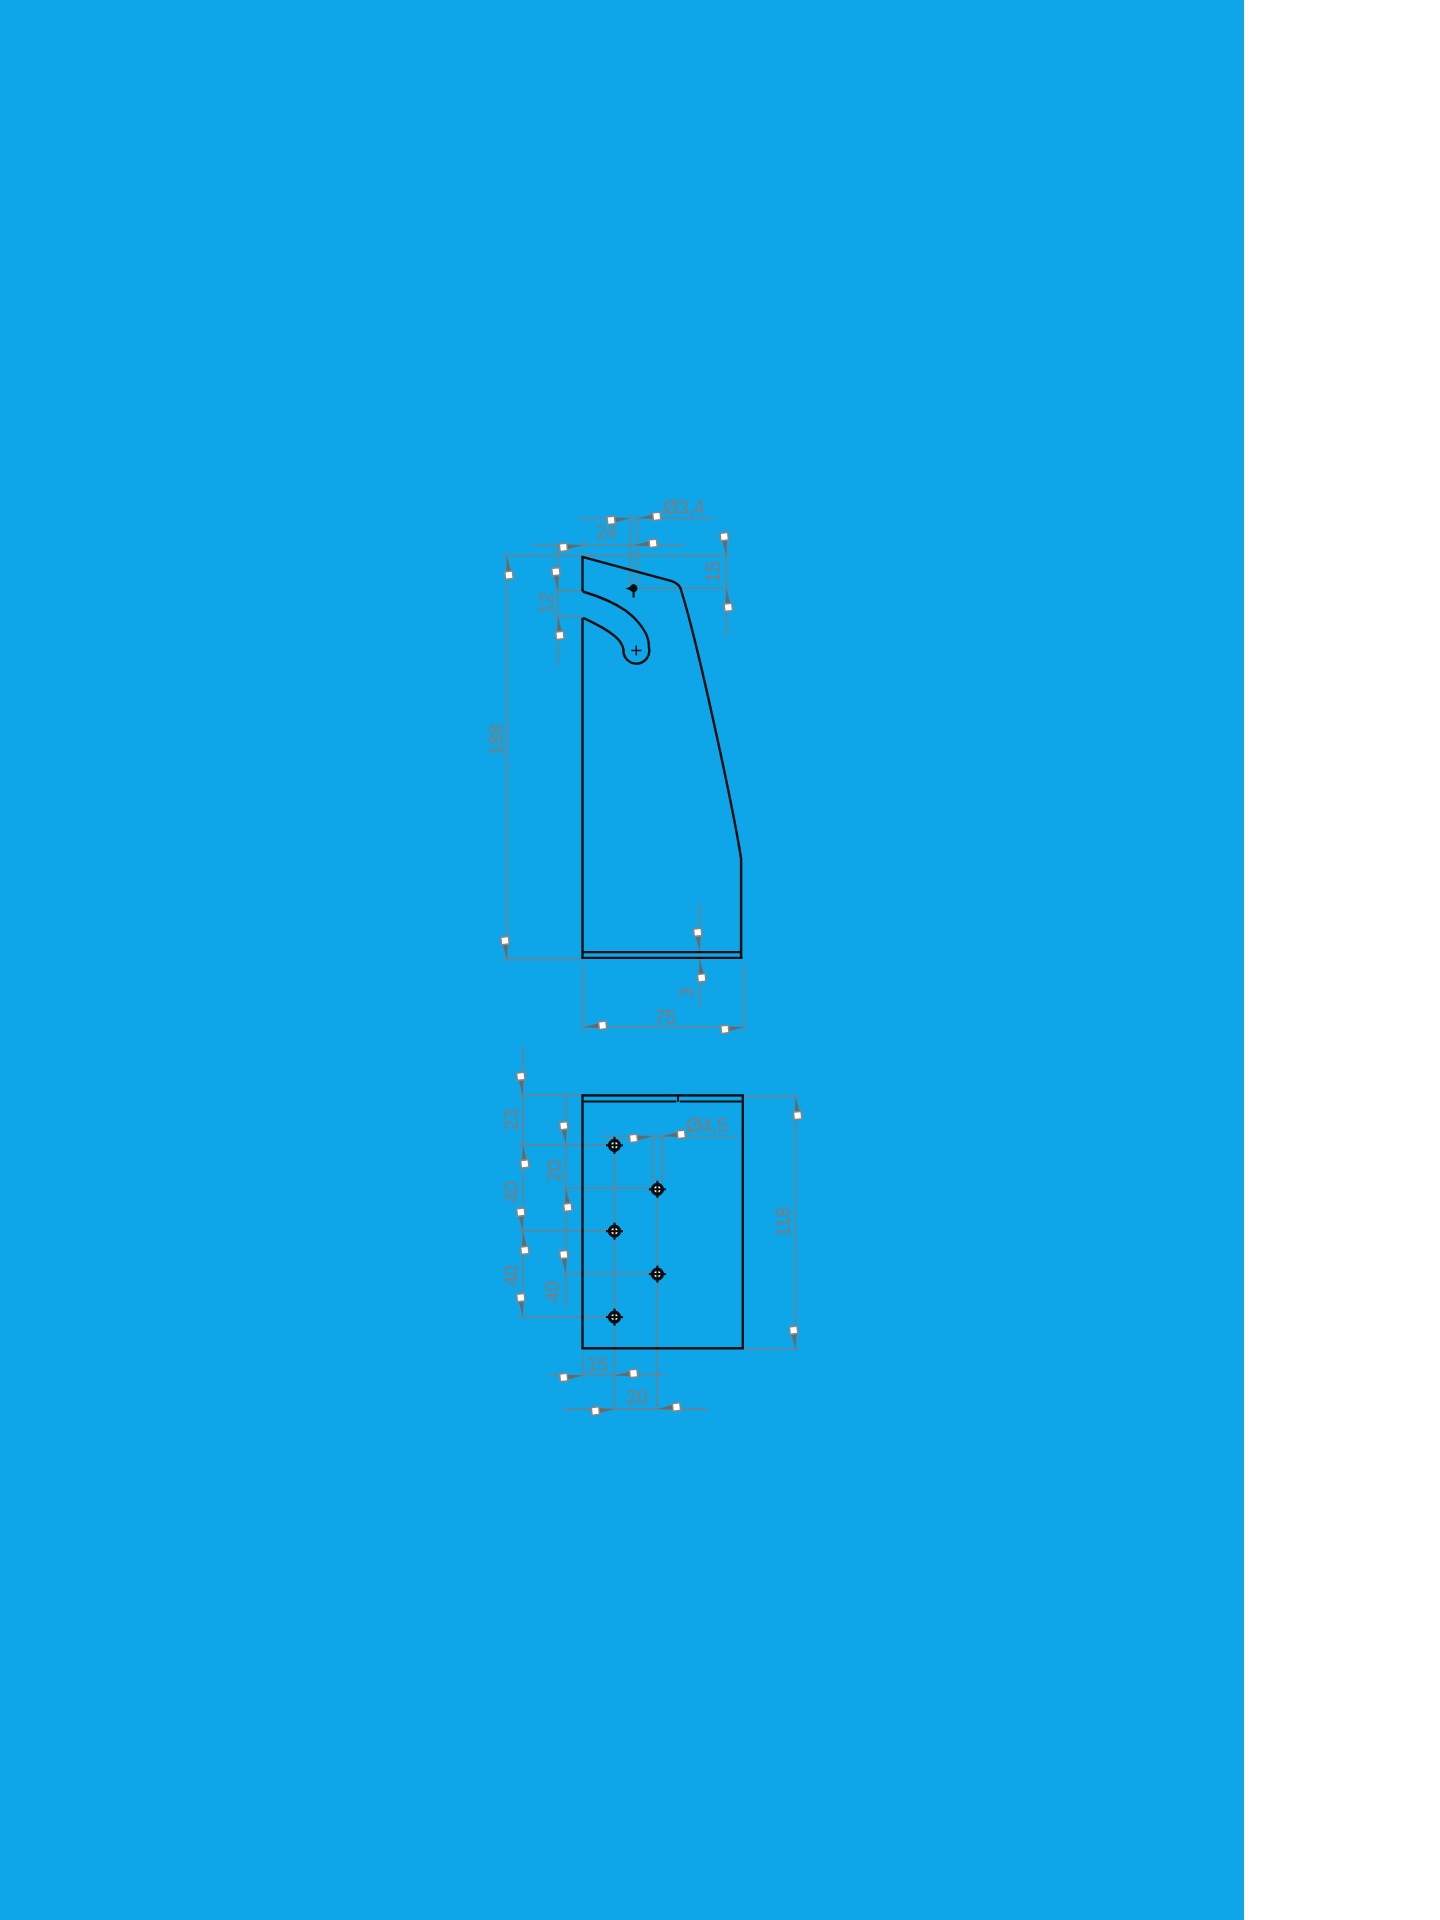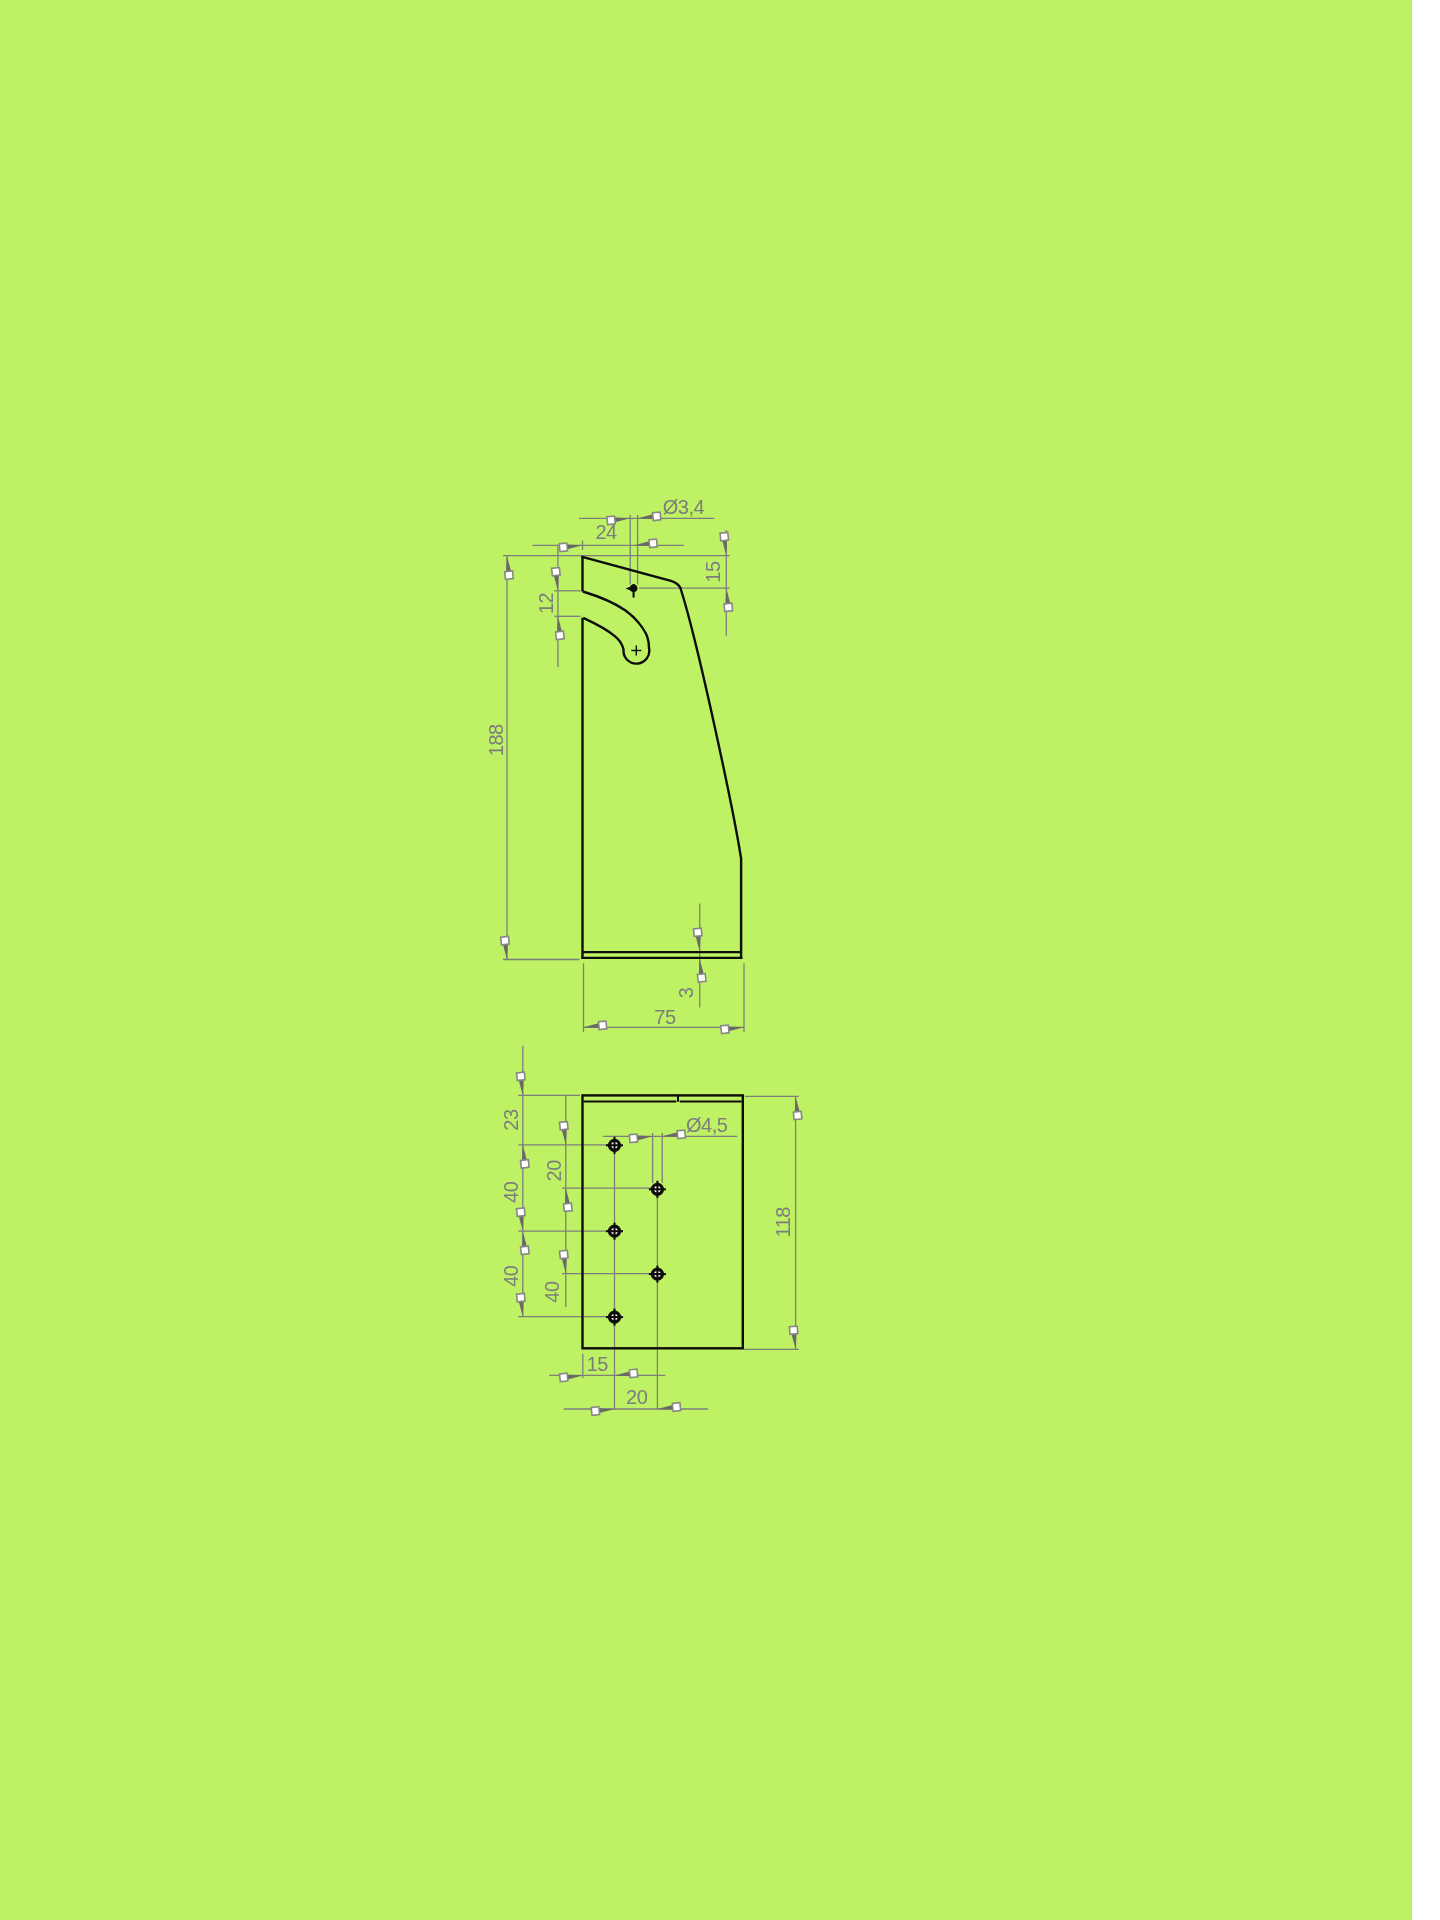--- a/index.html
+++ b/index.html
@@ -1,16 +1,16 @@
 <!DOCTYPE html>
 <html><head>
 <meta charset="utf-8">
 <style>
   html,body{margin:0;padding:0;background:#ffffff;}
-  .page{width:1412px;height:1920px;position:relative;background:#bef264;overflow:hidden;}
+  .page{width:1244px;height:1920px;position:relative;background:#0ea5e9;overflow:hidden;}
   svg{position:absolute;left:0;top:0;opacity:0.999;will-change:transform;}
   text{font-family:"Liberation Sans", sans-serif;fill:#7d7d7d;letter-spacing:-0.5px;opacity:0.999;}
 </style>
 </head>
 <body>
 
 <div class="page">
 <svg width="1440" height="1920" viewBox="0 0 1440 1920">
 <defs>
 

